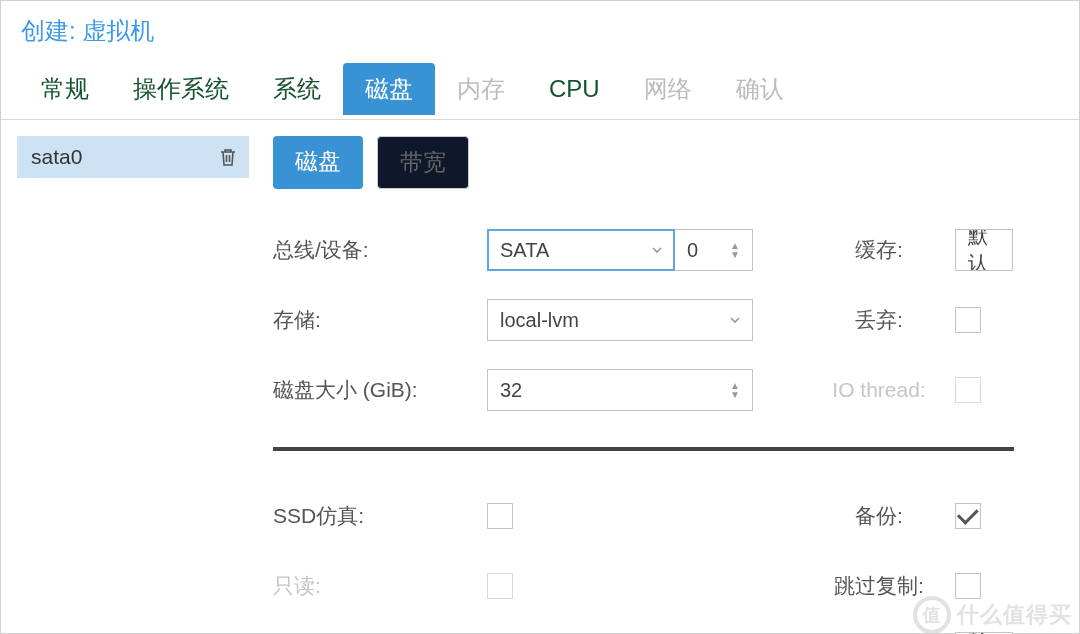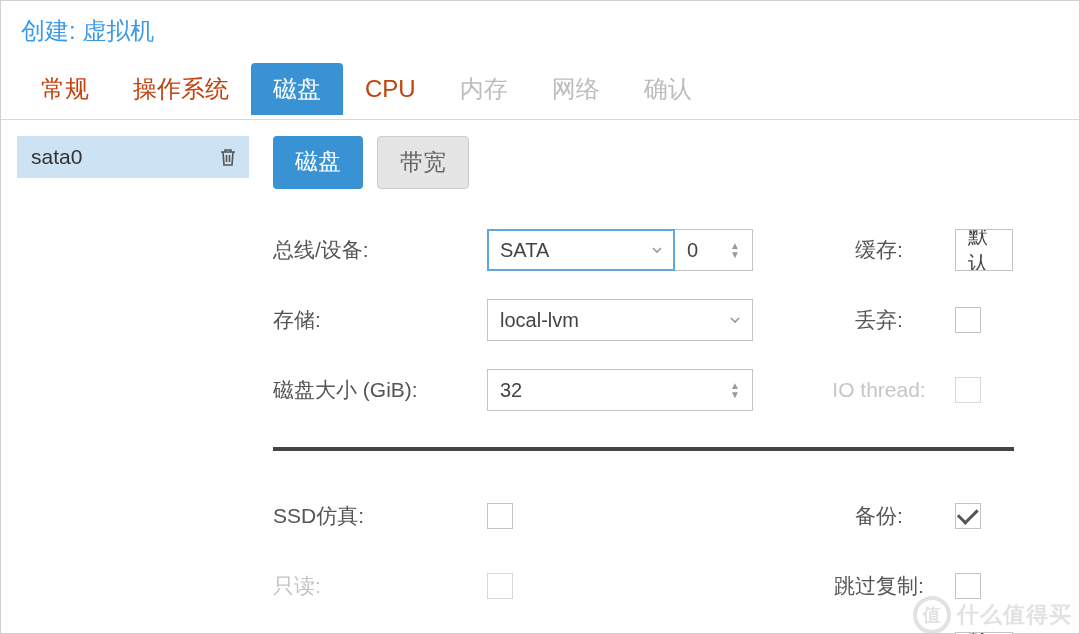--- a/index.html
+++ b/index.html
@@ -3,36 +3,36 @@
   <meta charset="utf-8">
   <style>
     * { box-sizing: border-box; margin: 0; padding: 0; font-family: -apple-system, "Helvetica Neue", Arial, sans-serif; }
     body { width: 1080px; height: 634px; background: #fff; overflow: hidden; font-size: 21px; color: #444; }
     
     .dialog { border: 1px solid #d0d0d0; width: 1080px; height: 634px; display: flex; flex-direction: column; background: #fff; }
     
     .dlg-title { padding: 14px 20px 0 20px; color: #3d9ae8; font-size: 24px; font-weight: 300; height: 58px; }
     
     .tabbar { display: flex; align-items: center; gap: 0; padding: 16px 18px 0 18px; border-bottom: 1px solid #d8d8d8; background: #fff; }
-    .tab { padding: 10px 22px 14px; color: #c2410c; font-size: 24px; cursor: pointer; }
+    .tab { padding: 10px 22px 14px; color: #14532d; font-size: 24px; cursor: pointer; }
     .tab.active { background: #3892d4; color: #fff; border-radius: 4px 4px 0 0; padding: 10px 22px; margin-bottom: 4px; }
     .tab.disabled { color: #bcbcbc; }
     
     .content { flex: 1; display: flex; padding: 16px 0 5px 16px; gap: 20px; }
     
     .side { width: 232px; }
     .disk-item { height: 42px; background: #cde2f2; display: flex; align-items: center; justify-content: space-between; padding: 0 10px 0 14px; font-size: 21px; color: #333; }
     .trash { width: 22px; height: 22px; display: flex; align-items: center; justify-content: center; cursor: pointer; }
     
     .main { flex: 1; padding-left: 4px; }
     
     .subtabs { display: flex; gap: 14px; margin-bottom: 34px; }
     .subtab { padding: 10px 22px; font-size: 23px; border-radius: 4px; cursor: pointer; }
     .subtab.active { background: #3892d4; color: #fff; }
-    .subtab.inactive { border: 1px solid #ccc; color: #666; background: #e5e5e5; }
+    .subtab.inactive { border: 1px solid #ccc; color: #666; background: #0f172a; }
     
     .form { display: flex; flex-direction: column; gap: 16px; }
     .row { display: flex; align-items: center; height: 54px; }
     .lbl { width: 214px; color: #555; font-size: 21px; }
     .lbl.dis { color: #c4c4c4; }
     .ctlgroup { width: 268px; display: flex; align-items: center; gap: 0; }
     .lbl2 { width: 200px; color: #555; font-size: 21px; padding-left: 48px; text-align: center; }
     .lbl2.dis { color: #c6c6c6; }
     .ctl2 { width: 60px; display: flex; justify-content: flex-start; }
     
@@ -59,23 +59,24 @@
 </head>
 <body>
 
 <div class="dialog">
 
   <div class="dlg-title">创建: 虚拟机</div>
 
   <div class="tabbar">
     <div class="tab">常规</div>
     <div class="tab">操作系统</div>
+    <div class="tab">系统</div>
     <div class="tab active">磁盘</div>
+    <div class="tab disabled">内存</div>
     <div class="tab">CPU</div>
-    <div class="tab disabled">内存</div>
     <div class="tab disabled">网络</div>
     <div class="tab disabled">确认</div>
   </div>
 
   <div class="content">
 
     <div class="side">
       <div class="disk-item">
         <span>sata0</span>
         <span class="trash">

